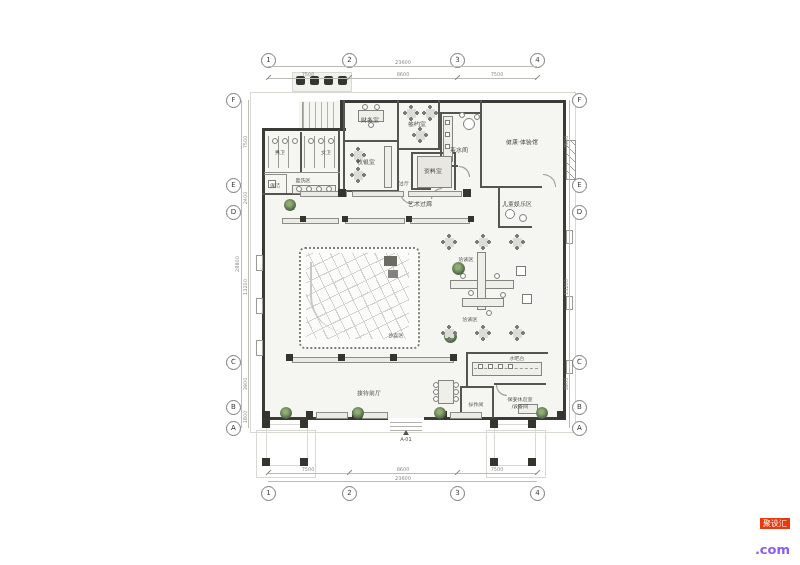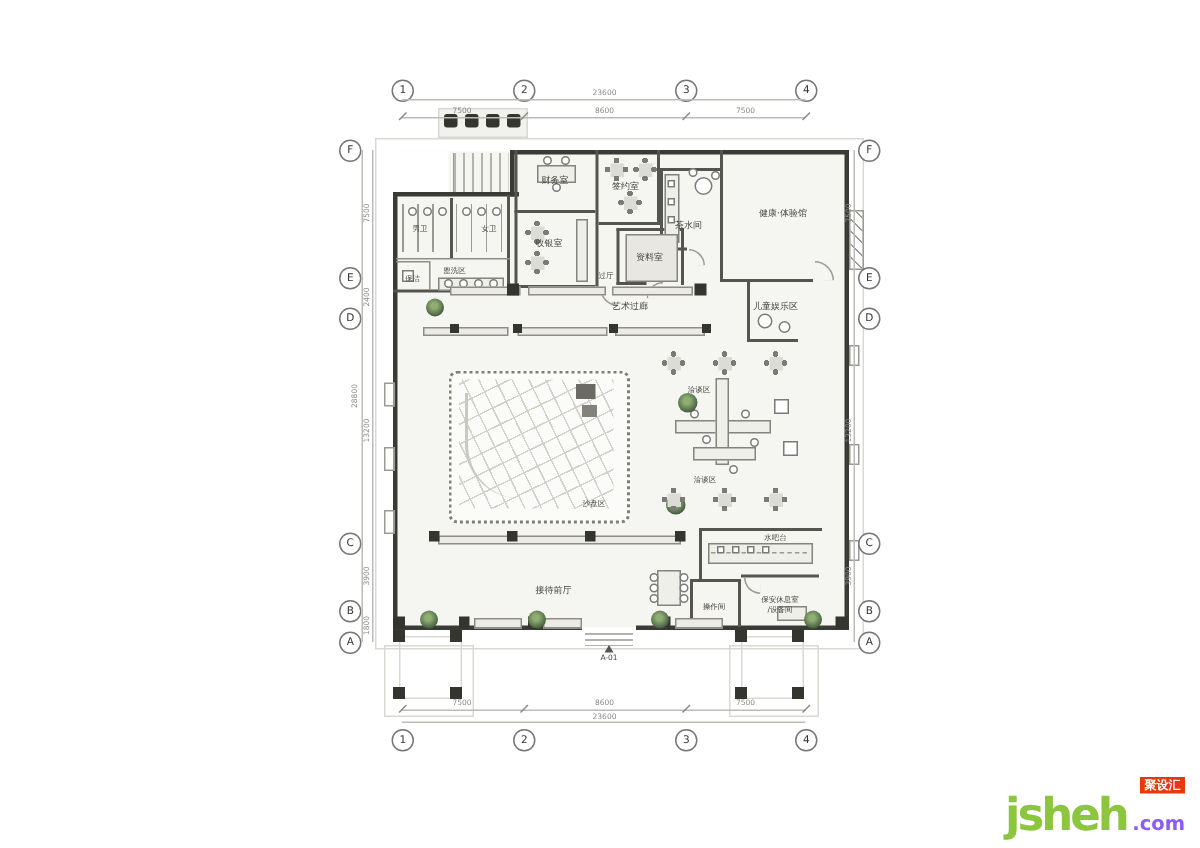--- a/index.html
+++ b/index.html
@@ -25,21 +25,21 @@
   .arc{border:1px solid #9a9a94;border-top:none;border-right:none;border-radius:0 0 0 100%}
   .winb{background:#fff;border:1px solid #9a9a94}
   .stall{background:repeating-linear-gradient(90deg,#9a9a94 0 1px,transparent 1px 10px)}
   .steps{background:repeating-linear-gradient(0deg,#b3b3ae 0 1px,transparent 1px 4px)}
   .stepsV{background:repeating-linear-gradient(90deg,#b3b3ae 0 1px,transparent 1px 6px)}
   .zig{background:repeating-linear-gradient(45deg,transparent 0 5px,#9a9a94 5px 6px);border:1px solid #9a9a94}
   .mapgrid{background:repeating-linear-gradient(64deg,transparent 0 9px,#d3d3cc 9px 10px),repeating-linear-gradient(-26deg,transparent 0 11px,#d3d3cc 11px 12px)}
   .fill{background:#f5f5f2}
   #wm{position:absolute;right:10px;bottom:8px;width:120px;height:40px}
   #wm .name{position:absolute;left:0;bottom:-4px;font-size:30px;font-weight:bold;color:#8CC63E;letter-spacing:-2px}
-  #wm .badge{position:absolute;right:0;top:1px;background:#E8380D;color:#fff;font-size:8px;line-height:11px;padding:0 3px;font-weight:bold}
+  #wm .badge{position:absolute;right:0;top:1px;background:#E8380D;color:#fff;font-size:8px;line-height:11px;padding:0 3px;font-weight:normal}
   #wm .tld{position:absolute;right:0;bottom:0;color:#8b5cf6;font-size:13px;font-weight:bold}
 </style>
 </head>
 <body>
 
 <div id="canvas">
 
   <i class="lt" style="left:250px;top:92px;width:324px;height:339px"></i>
   <i class="lt" style="left:256px;top:430px;width:58px;height:46px"></i>
   <i class="lt" style="left:486px;top:430px;width:58px;height:46px"></i>
@@ -310,18 +310,17 @@
   <b class="dimv" style="left:245px;top:384px">3900</b>
   <b class="dimv" style="left:245px;top:417px">1800</b>
   <b class="dimv" style="left:237px;top:264px">28800</b>
 
   <i class="dl" style="left:569px;top:100px;width:1px;height:328px"></i>
   <b class="dimv" style="left:566px;top:142px">7500</b>
   <b class="dimv" style="left:566px;top:287px">13200</b>
   <b class="dimv" style="left:566px;top:384px">3900</b>
 
   <div id="wm">
-    <b class="name">jsheh</b>
     <b class="badge">聚设汇</b>
     <b class="tld">.com</b>
   </div>
 
 </div>
 
 </body></html>

